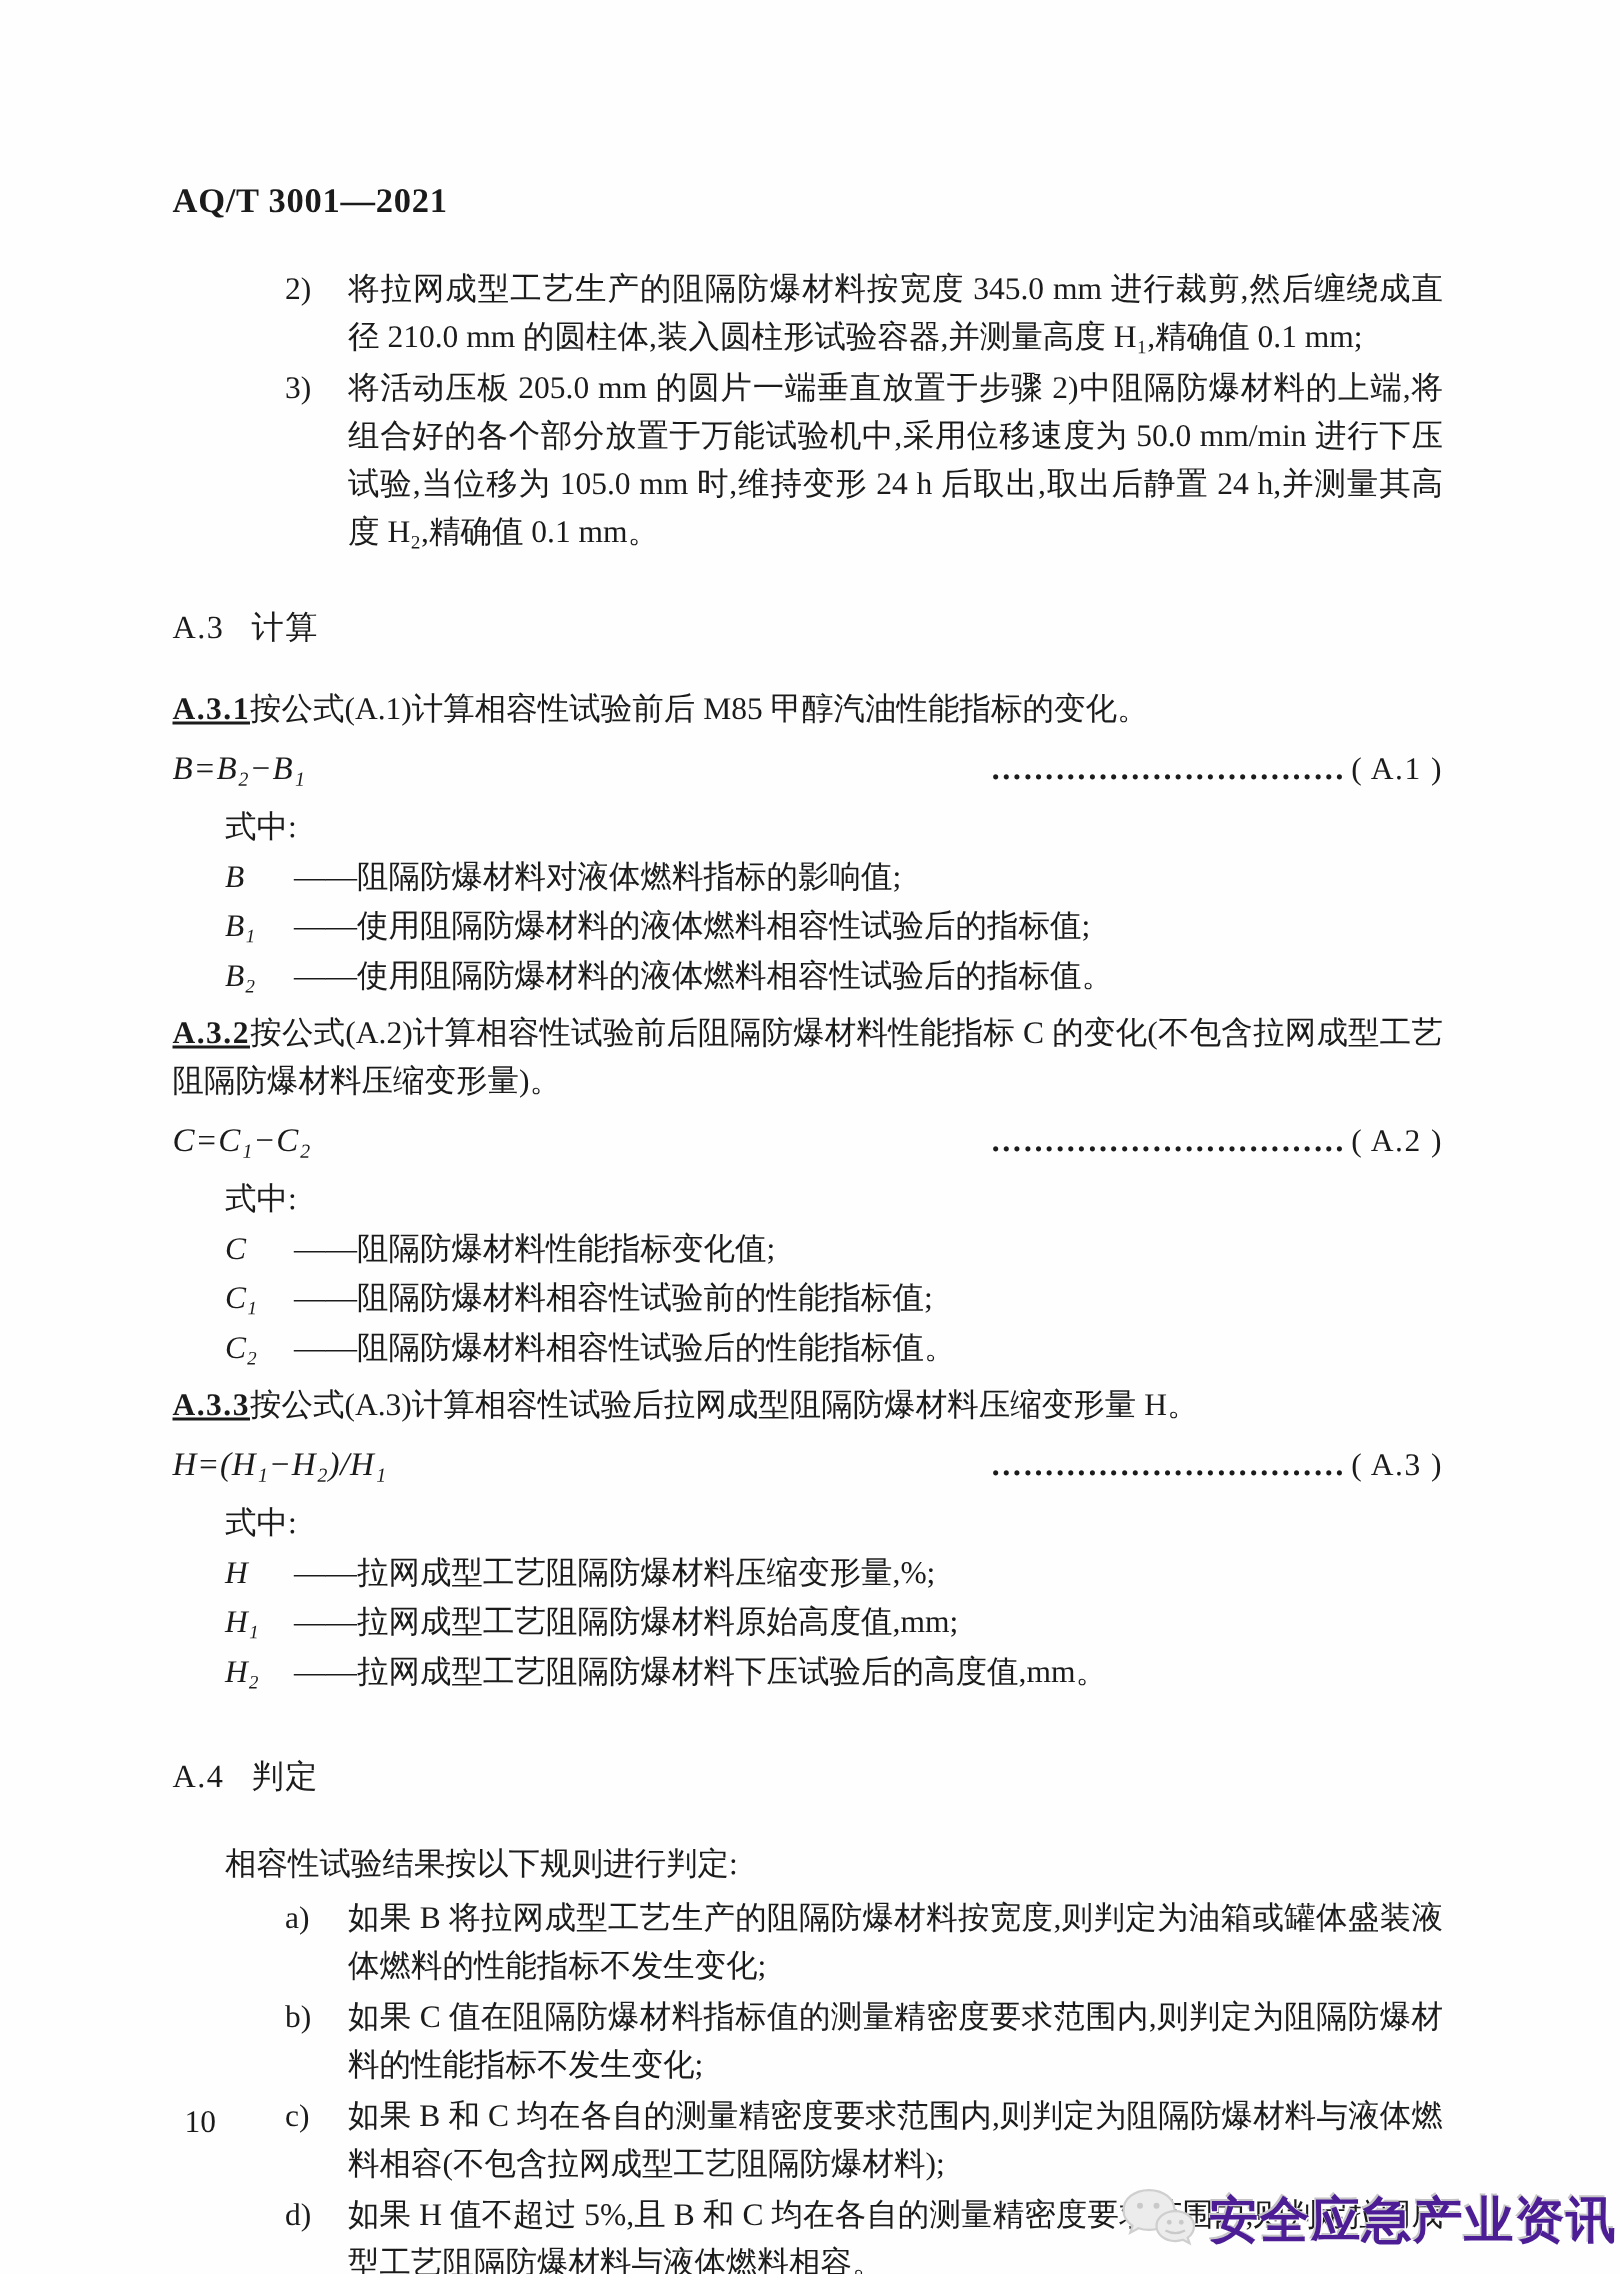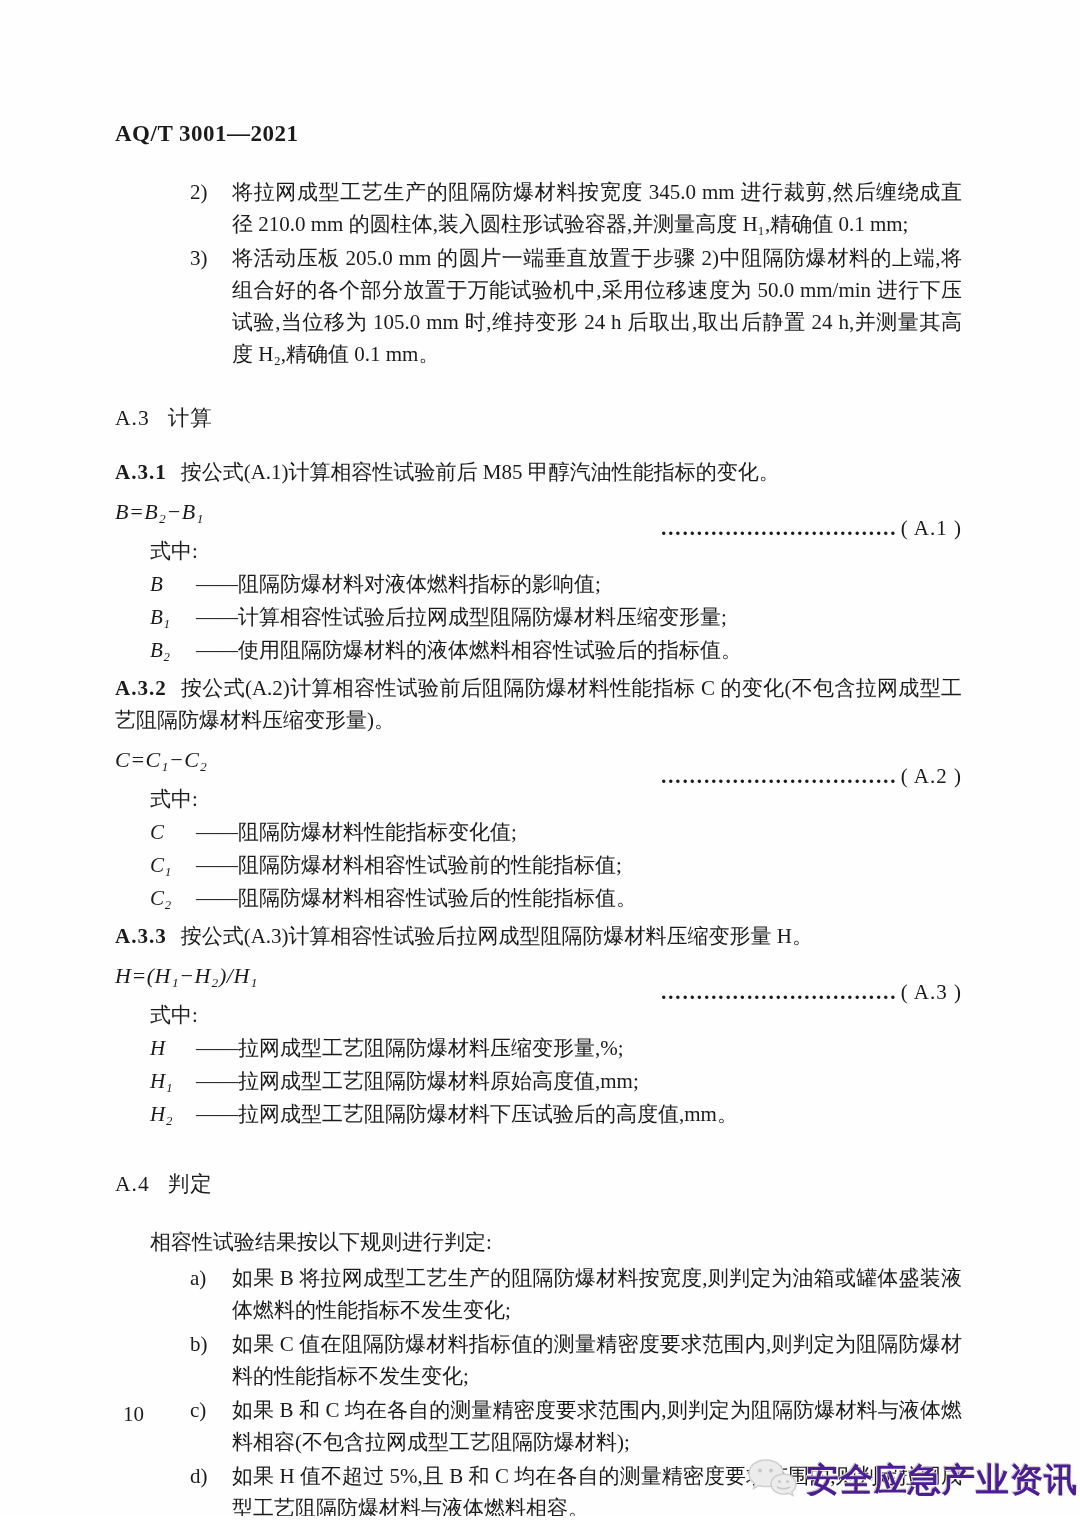--- a/index.html
+++ b/index.html
@@ -29,31 +29,31 @@
 
   .sec-heading{
     font-weight:normal;
     font-size:21.5px;
     margin-top:32px;
   }
   .sec-heading .sec-num{margin-right:18px;}
   .sec-heading{letter-spacing:1px;}
 
   .clause{margin:22px 0 0 0;text-align:justify;}
-  .clause-num{font-weight:bold;margin-right:14px;letter-spacing:1px;}
+  .clause-num{font-weight:bold;margin-right:0;letter-spacing:1px;text-decoration:underline;}
 
   .formula-row{position:relative;height:40px;margin-top:4px;}
   .formula{
     position:absolute;left:0;right:0;top:4px;
     text-align:left;
     font-style:italic;
     font-size:22px;
     letter-spacing:0.5px;
   }
-  .eq-right{position:absolute;right:0;top:20px;white-space:nowrap;}
+  .eq-right{position:absolute;right:0;top:4px;white-space:nowrap;}
   .leader{font-weight:bold;letter-spacing:0.5px;margin-right:4px;}
   .eq-label{letter-spacing:1px;}
 
   .where{margin-left:35px;margin-top:3px;}
   .def-row{display:flex;margin-left:35px;margin-top:1px;}
   .def-symbol{
     flex:none;min-width:46px;
     font-style:italic;
     font-size:21px;
   }
@@ -114,21 +114,21 @@
         <span class="leader">……………………………</span><span class="eq-label">( A.1 )</span>
       </span>
     </div>
     <div class="where">式中:</div>
     <div class="def-row">
       <span class="def-symbol">B</span>
       <span class="def-desc">——阻隔防爆材料对液体燃料指标的影响值;</span>
     </div>
     <div class="def-row">
       <span class="def-symbol">B₁</span>
-      <span class="def-desc">——计算相容性试验后拉网成型阻隔防爆材料压缩变形量;</span>
+      <span class="def-desc">——使用阻隔防爆材料的液体燃料相容性试验后的指标值;</span>
     </div>
     <div class="def-row">
       <span class="def-symbol">B₂</span>
       <span class="def-desc">——使用阻隔防爆材料的液体燃料相容性试验后的指标值。</span>
     </div>
 
     <p class="clause" style="margin-top:6px;">
       <span class="clause-num">A.3.2</span><span>按公式(A.2)计算相容性试验前后阻隔防爆材料性能指标 C 的变化(不包含拉网成型工艺阻隔防爆材料压缩变形量)。</span>
     </p>
     <div class="formula-row">

